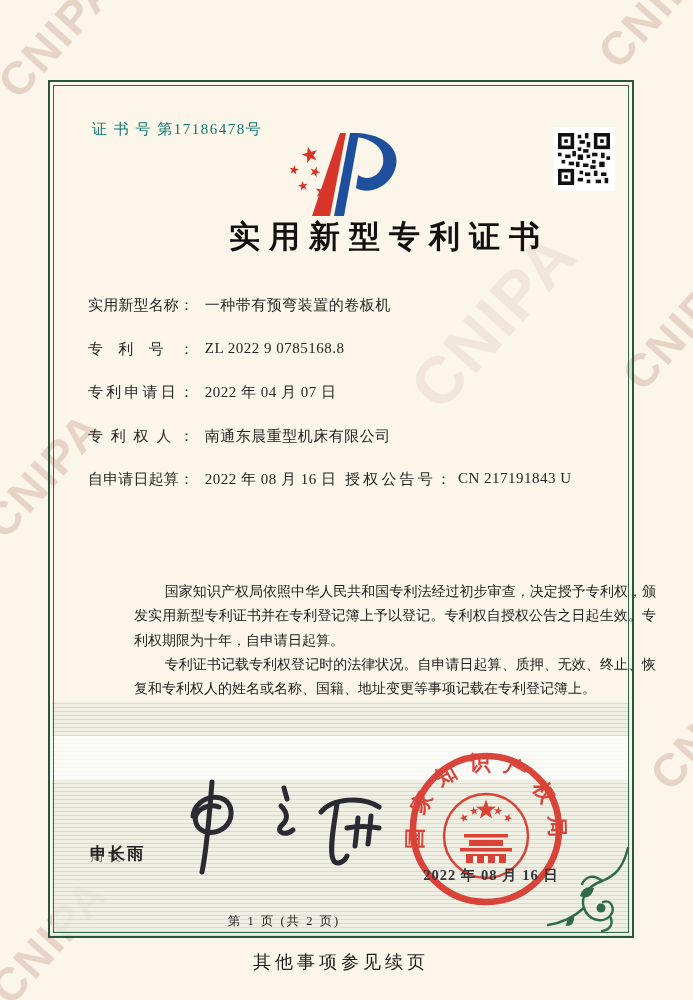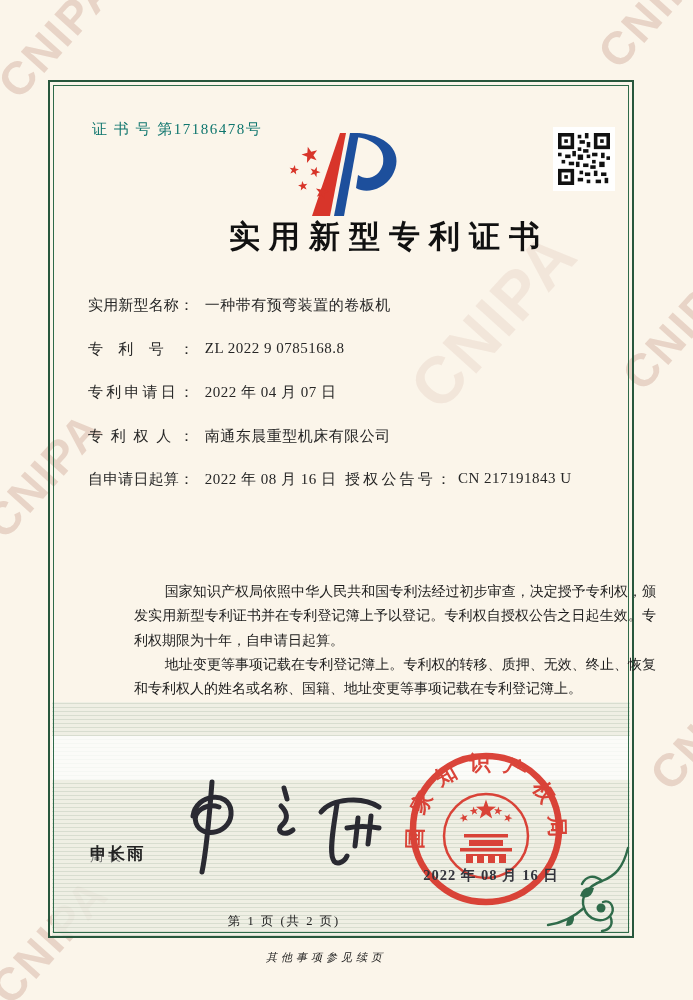--- a/index.html
+++ b/index.html
@@ -71,22 +71,22 @@
   .seal{position:absolute;left:405px;top:748px;}
   .seal-date{
     position:absolute;left:418px;top:866px;width:146px;text-align:center;
     font-size:14.5px;color:#33343c;letter-spacing:1px;font-weight:bold;
   }
   .page-footer{
     position:absolute;left:48px;top:913px;width:472px;text-align:center;
     font-size:12.5px;letter-spacing:2px;color:#222;
   }
   .continuation{
-    position:absolute;left:33px;top:950px;width:586px;text-align:center;
-    font-size:11px;letter-spacing:4px;color:#1c1c1c;font-style:italic;
+    position:absolute;left:48px;top:950px;width:586px;text-align:center;
+    font-size:18px;letter-spacing:4px;color:#1c1c1c;
   }
   .corner-ornament{position:absolute;left:544px;top:846px;}
 </style>
 </head>
 <body>
 
 <div class="wm" style="left:-18px;top:8px;">CNIPA</div>
 <div class="wm" style="left:582px;top:-22px;">CNIPA</div>
 <div class="wm" style="left:606px;top:300px;">CNIPA</div>
 <div class="wm" style="left:-32px;top:448px;">CNIPA</div>
@@ -204,21 +204,21 @@
   <div class="frow">
     <span class="flabel">自申请日起算：</span>
     <span class="fvalue">2022 年 08 月 16 日</span>
     <span class="flabel2">授权公告号：</span>
     <span class="fvalue2">CN 217191843 U</span>
   </div>
 </div>
 
 <div class="paras">
   <p>国家知识产权局依照中华人民共和国专利法经过初步审查，决定授予专利权，颁发实用新型专利证书并在专利登记簿上予以登记。专利权自授权公告之日起生效。专利权期限为十年，自申请日起算。</p>
-  <p>地址变更等事项记载在专利登记簿上。专利权的转移、质押、无效、终止、恢复和专利权人的姓名或名称、国籍、地址变更等事项记载在专利登记簿上。</p>
+  <p>专利证书记载专利权登记时的法律状况。自申请日起算、质押、无效、终止、恢复和专利权人的姓名或名称、国籍、地址变更等事项记载在专利登记簿上。</p>
 </div>
 
 <div class="signer-title">局长</div>
 <div class="signer-name">申长雨</div>
 
 <svg class="signature" width="238" height="106" viewBox="0 0 238 106">
   <g fill="none" stroke="#2a2a32" stroke-width="5" stroke-linecap="round" stroke-linejoin="round">
     <path d="M28,40 C31,18 64,14 66,35 C68,57 37,64 31,47 C27,35 42,27 54,31"></path>
     <path d="M47,6 C45,32 42,72 37,96"></path>
     <path d="M116,30 C122,36 124,43 117,49 C110,55 119,61 128,54"></path>

